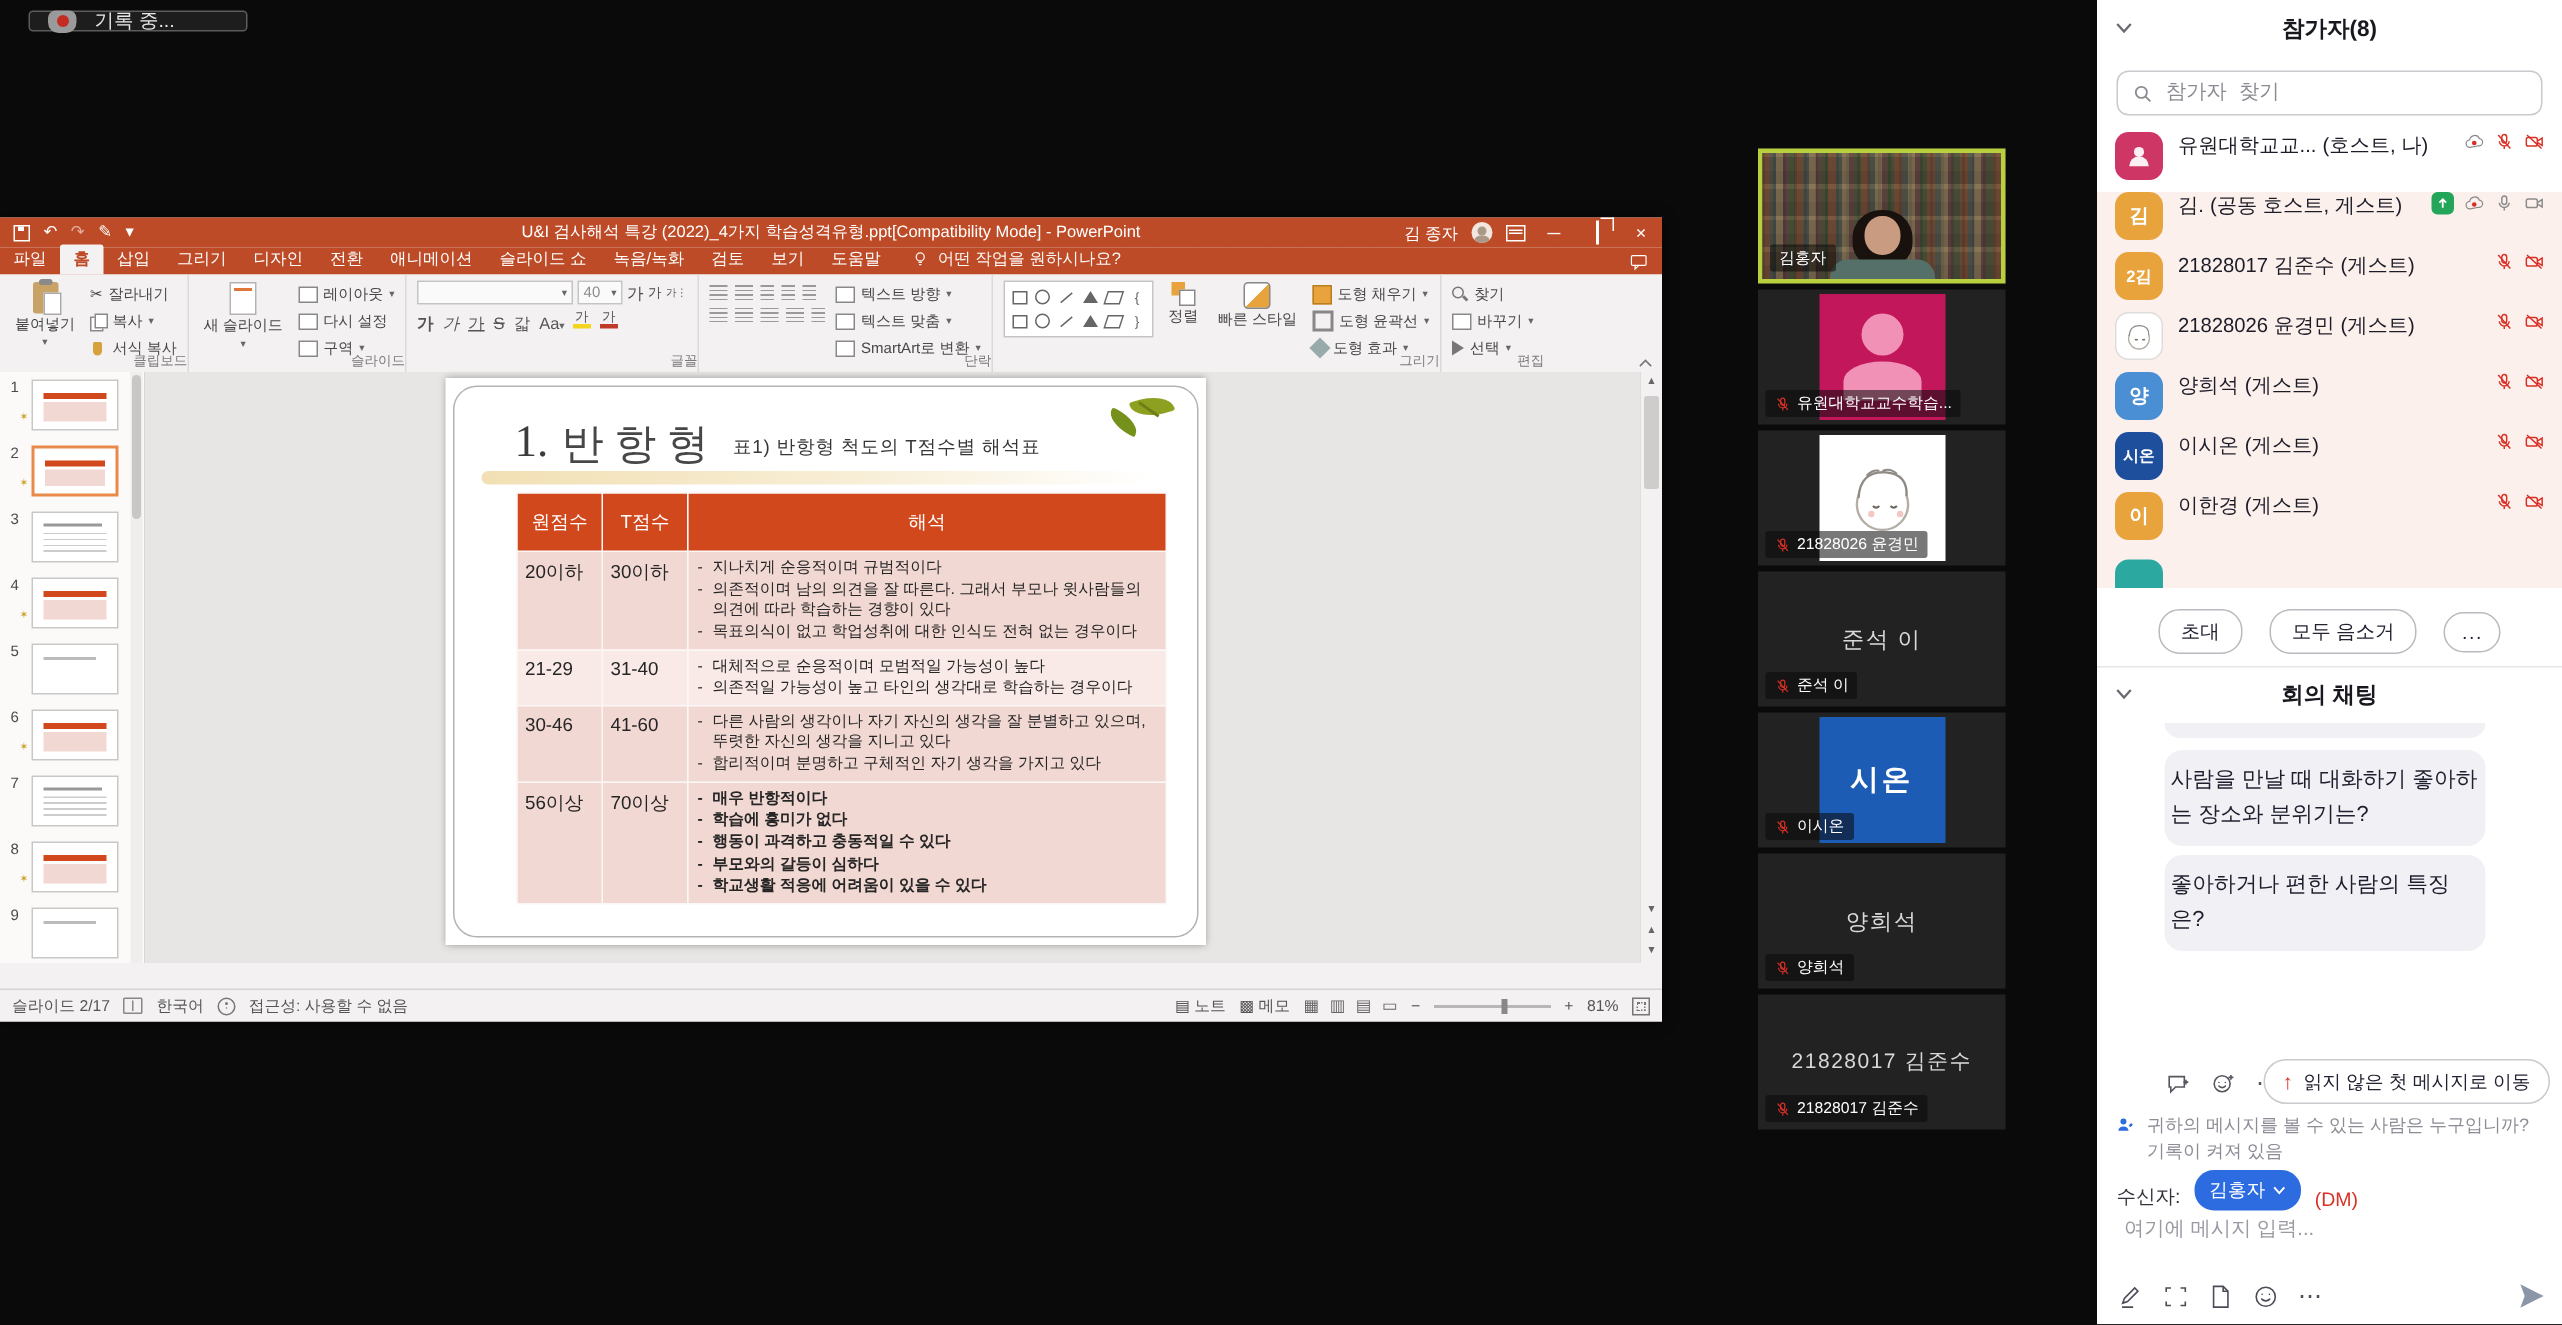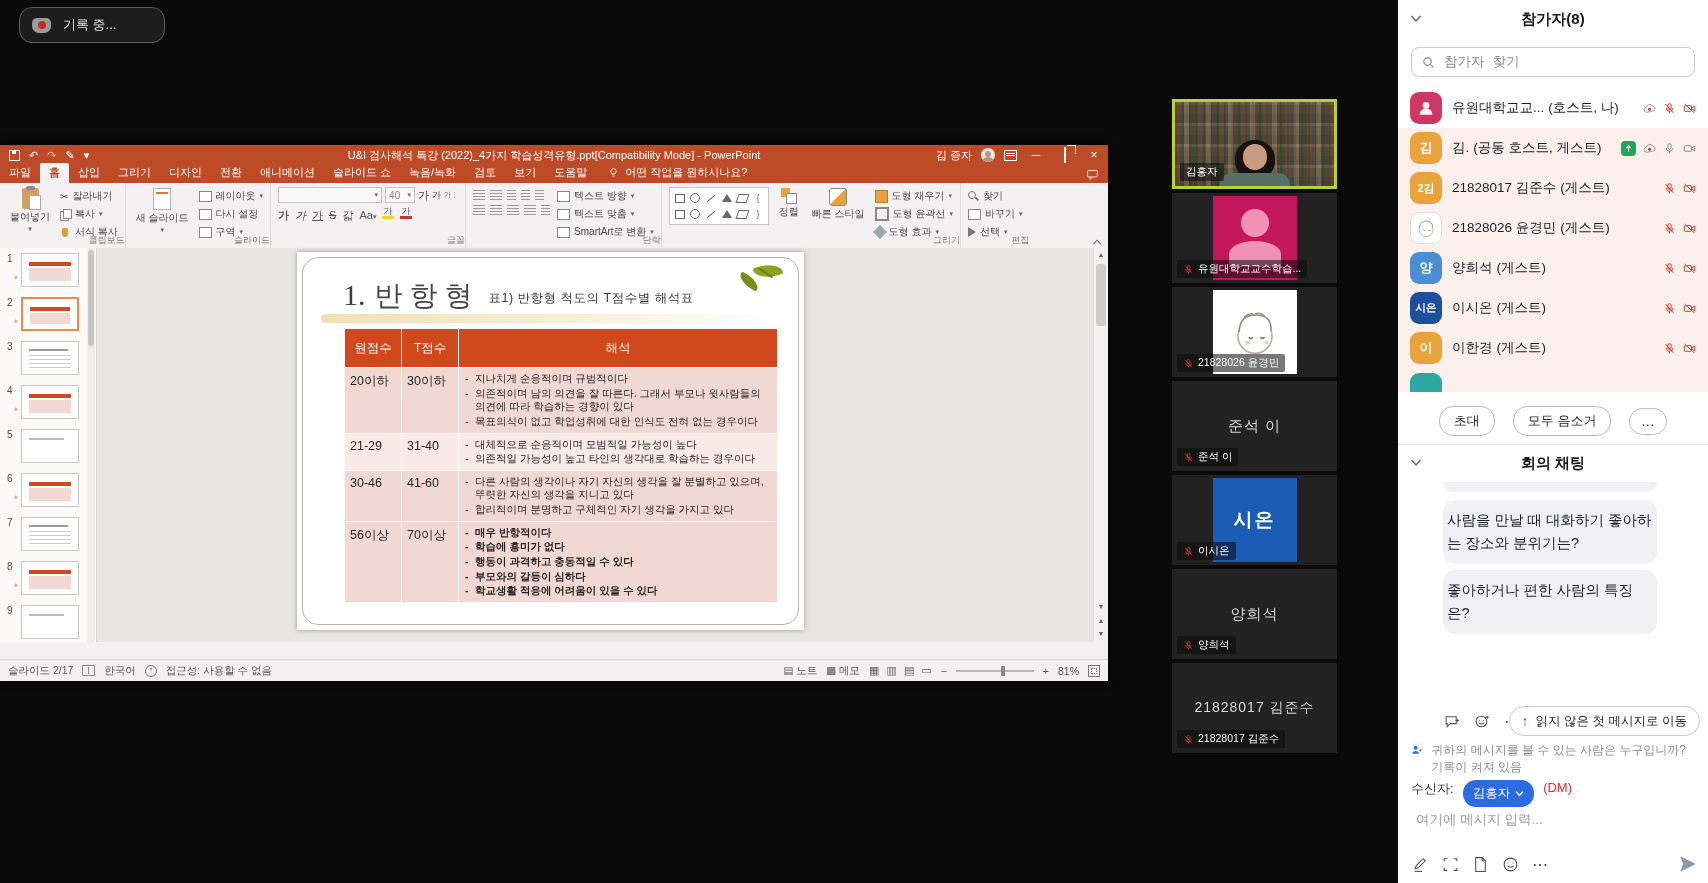--- a/index.html
+++ b/index.html
@@ -2,21 +2,21 @@
 <html style="--ppt-brand: #BE4B27; --table-header: #D2481D; --table-row-dark: #F2D8D3; --table-row-light: #F9EAE7; --active-speaker-border: #B8CF3F; --danger: #D93025; --recipient-pill: #2C6BE0; --highlight-row: #FCF0ED;"><head>
 <meta charset="utf-8">
 <style>
   html,body{margin:0;padding:0;background:#0a0a0a;font-family:"Liberation Sans","DejaVu Sans",sans-serif;}
   .screen{position:relative;width:1708px;height:883px;overflow:hidden;background:#0a0a0a;}
   svg{display:block}
   .i13{width:13px;height:13px}
   .i11{width:11px;height:11px}
 
   
-  .rec-badge{position:absolute;left:19px;top:7px;width:146px;height:36px;background:#1d1d1d;border:1px solid #5c5c5c;border-radius:13px;display:flex;align-items:center;gap:12px;padding:0 12px;color:#e9e9e9;font-size:13px;box-sizing:border-box}
+  .rec-badge{position:absolute;left:19px;top:7px;width:146px;height:14px;background:#1d1d1d;border:1px solid #5c5c5c;border-radius:3px;display:flex;align-items:center;gap:12px;padding:0 12px;color:#e9e9e9;font-size:13px;box-sizing:border-box}
   .rec-icon{width:19px;height:15px;background:#9a9a9a;border-radius:5px 5px 7px 7px;position:relative;flex:none}
   .rec-icon::after{content:"";position:absolute;left:50%;top:50%;width:8px;height:8px;margin:-4px 0 0 -4px;border-radius:50%;background:#c22c23}
 
   
   .ppt{position:absolute;left:0;top:145px;width:1108px;height:536px;background:#f3f1f1;box-shadow:0 0 8px rgba(0,0,0,.6)}
   .ppt-titlebar{position:absolute;top:0;left:0;right:0;height:20px;background:var(--ppt-brand,#BE4B27);display:flex;align-items:center;color:#fff;font-size:11px}
   .circuit{position:absolute;right:60px;top:0;width:420px;height:38px;opacity:.10;background:repeating-linear-gradient(90deg,#3c1205 0 1px,transparent 1px 24px),repeating-linear-gradient(0deg,#3c1205 0 1px,transparent 1px 11px);pointer-events:none}
   .qat{display:flex;gap:9px;margin-left:9px;align-items:center;z-index:2}
   .ic-save{width:9px;height:9px;border:1px solid #fff;position:relative}
   .ic-save::after{content:"";position:absolute;left:2px;top:0;width:4px;height:3px;background:#fff}
@@ -164,41 +164,41 @@
   .bluebox{background:#1D5CB5;color:#fff;font-size:19px;font-weight:bold;letter-spacing:2px}
 
   
   .panel{position:absolute;left:1398px;top:0;width:310px;height:883px;background:#fff;color:#1c1c28}
   .sec-head{position:absolute;left:0;right:0;text-align:center;font-size:15px;font-weight:bold;color:#18181f}
   .chev{position:absolute;left:12px;color:#6a6a72}
   .p-search{position:absolute;top:47px;left:13px;right:13px;height:30px;border:1px solid #c9c9ce;border-radius:8px;display:flex;align-items:center;gap:7px;padding:0 10px;color:#8a8a93;box-sizing:border-box}
   .p-search input{border:0;outline:0;flex:1;font-size:13.5px;color:#333;background:transparent;font-family:Liberation Mono, monospace}
   .p-search input::placeholder{color:#8a8a93}
   .p-list{position:absolute;top:88px;left:0;right:0}
-  .prow{height:40px;display:flex;align-items:center;padding:0 12px;gap:10px;font-size:13.5px;box-sizing:border-box}
+  .prow{height:40px;display:flex;align-items:flex-start;padding:0 12px;gap:10px;font-size:13.5px;box-sizing:border-box}
   .prow.hl{background:var(--highlight-row,#FCF0ED)}
   .pav{width:32px;height:32px;border-radius:9px;flex:none;display:flex;align-items:center;justify-content:center;color:#fff;font-weight:bold;font-size:13px;overflow:hidden;box-sizing:border-box}
   .pname{white-space:nowrap;overflow:hidden;display:flex;gap:4px;min-width:0}
   .picons{margin-left:auto;display:flex;align-items:center;gap:7px;flex:none}
   .red{color:var(--danger,#D93025)}
   .gray{color:#8a8a8a}
   .gbadge{width:15px;height:15px;border-radius:4px;background:#23A55A;display:flex;align-items:center;justify-content:center}
   .prow.partial{height:24px;overflow:hidden;align-items:flex-start;padding-top:5px}
   .p-btns{position:absolute;top:398px;left:0;right:0;height:46px;display:flex;align-items:center;justify-content:center;gap:18px;background:#fff}
   .pill{border:1px solid #b9b9bf;border-radius:14px;background:#fff;font-size:13px;padding:5px 14px;color:#232333;white-space:nowrap}
   .pill.more{padding:5px 11px;letter-spacing:1px}
   .p-div{position:absolute;top:444px;left:0;right:0;height:1px;background:#e6e6ea}
   .chat{position:absolute;top:482px;left:0;right:0;height:222px;overflow:hidden}
   .bubble{margin:0 0 6px 45px;max-width:214px;background:#F1F1F5;border-radius:12px;padding:9px 4px;font-size:14.5px;line-height:1.58;color:#1e1e2e;width:fit-content;box-sizing:border-box}
   .bubble.cut{height:10px;padding:0;border-radius:0 0 12px 12px;width:214px;margin-bottom:8px}
   .c-actions{position:absolute;top:712px;left:46px;display:flex;gap:13px;align-items:center;color:#55555f}
   .jump{position:absolute;top:706px;right:8px;height:30px;border:1px solid #c9c9ce;border-radius:16px;background:#fff;display:flex;align-items:center;gap:7px;padding:0 12px;font-size:12.5px;color:#232333;box-sizing:border-box}
   .jump .arr{color:var(--danger,#D93025);font-size:14px;font-weight:bold}
   .notice{position:absolute;top:742px;left:13px;right:8px;display:flex;gap:8px;font-size:12px;color:#8c8c96;line-height:1.4;align-items:flex-start}
-  .recip{position:absolute;top:780px;left:13px;display:flex;align-items:flex-start;gap:9px;font-size:13px;color:#33333d}
+  .recip{position:absolute;top:780px;left:13px;display:flex;align-items:flex-end;gap:9px;font-size:13px;color:#33333d}
   .r-pill{background:var(--recipient-pill,#2C6BE0);color:#fff;border-radius:13px;padding:5px 10px;font-size:12.5px;display:flex;gap:5px;align-items:center}
   .dm{color:var(--danger,#D93025)}
   .c-input{position:absolute;top:810px;left:16px;right:16px}
   .c-input input{border:0;outline:0;width:100%;font-size:13.5px;color:#333;background:transparent;font-family:inherit}
   .c-input input::placeholder{color:#9a9aa3}
   .c-toolbar{position:absolute;top:850px;left:14px;right:10px;height:28px;display:flex;align-items:center;gap:13px;color:#4c4c58}
   .send{margin-left:auto}
 </style>
 </head>
 <body>

